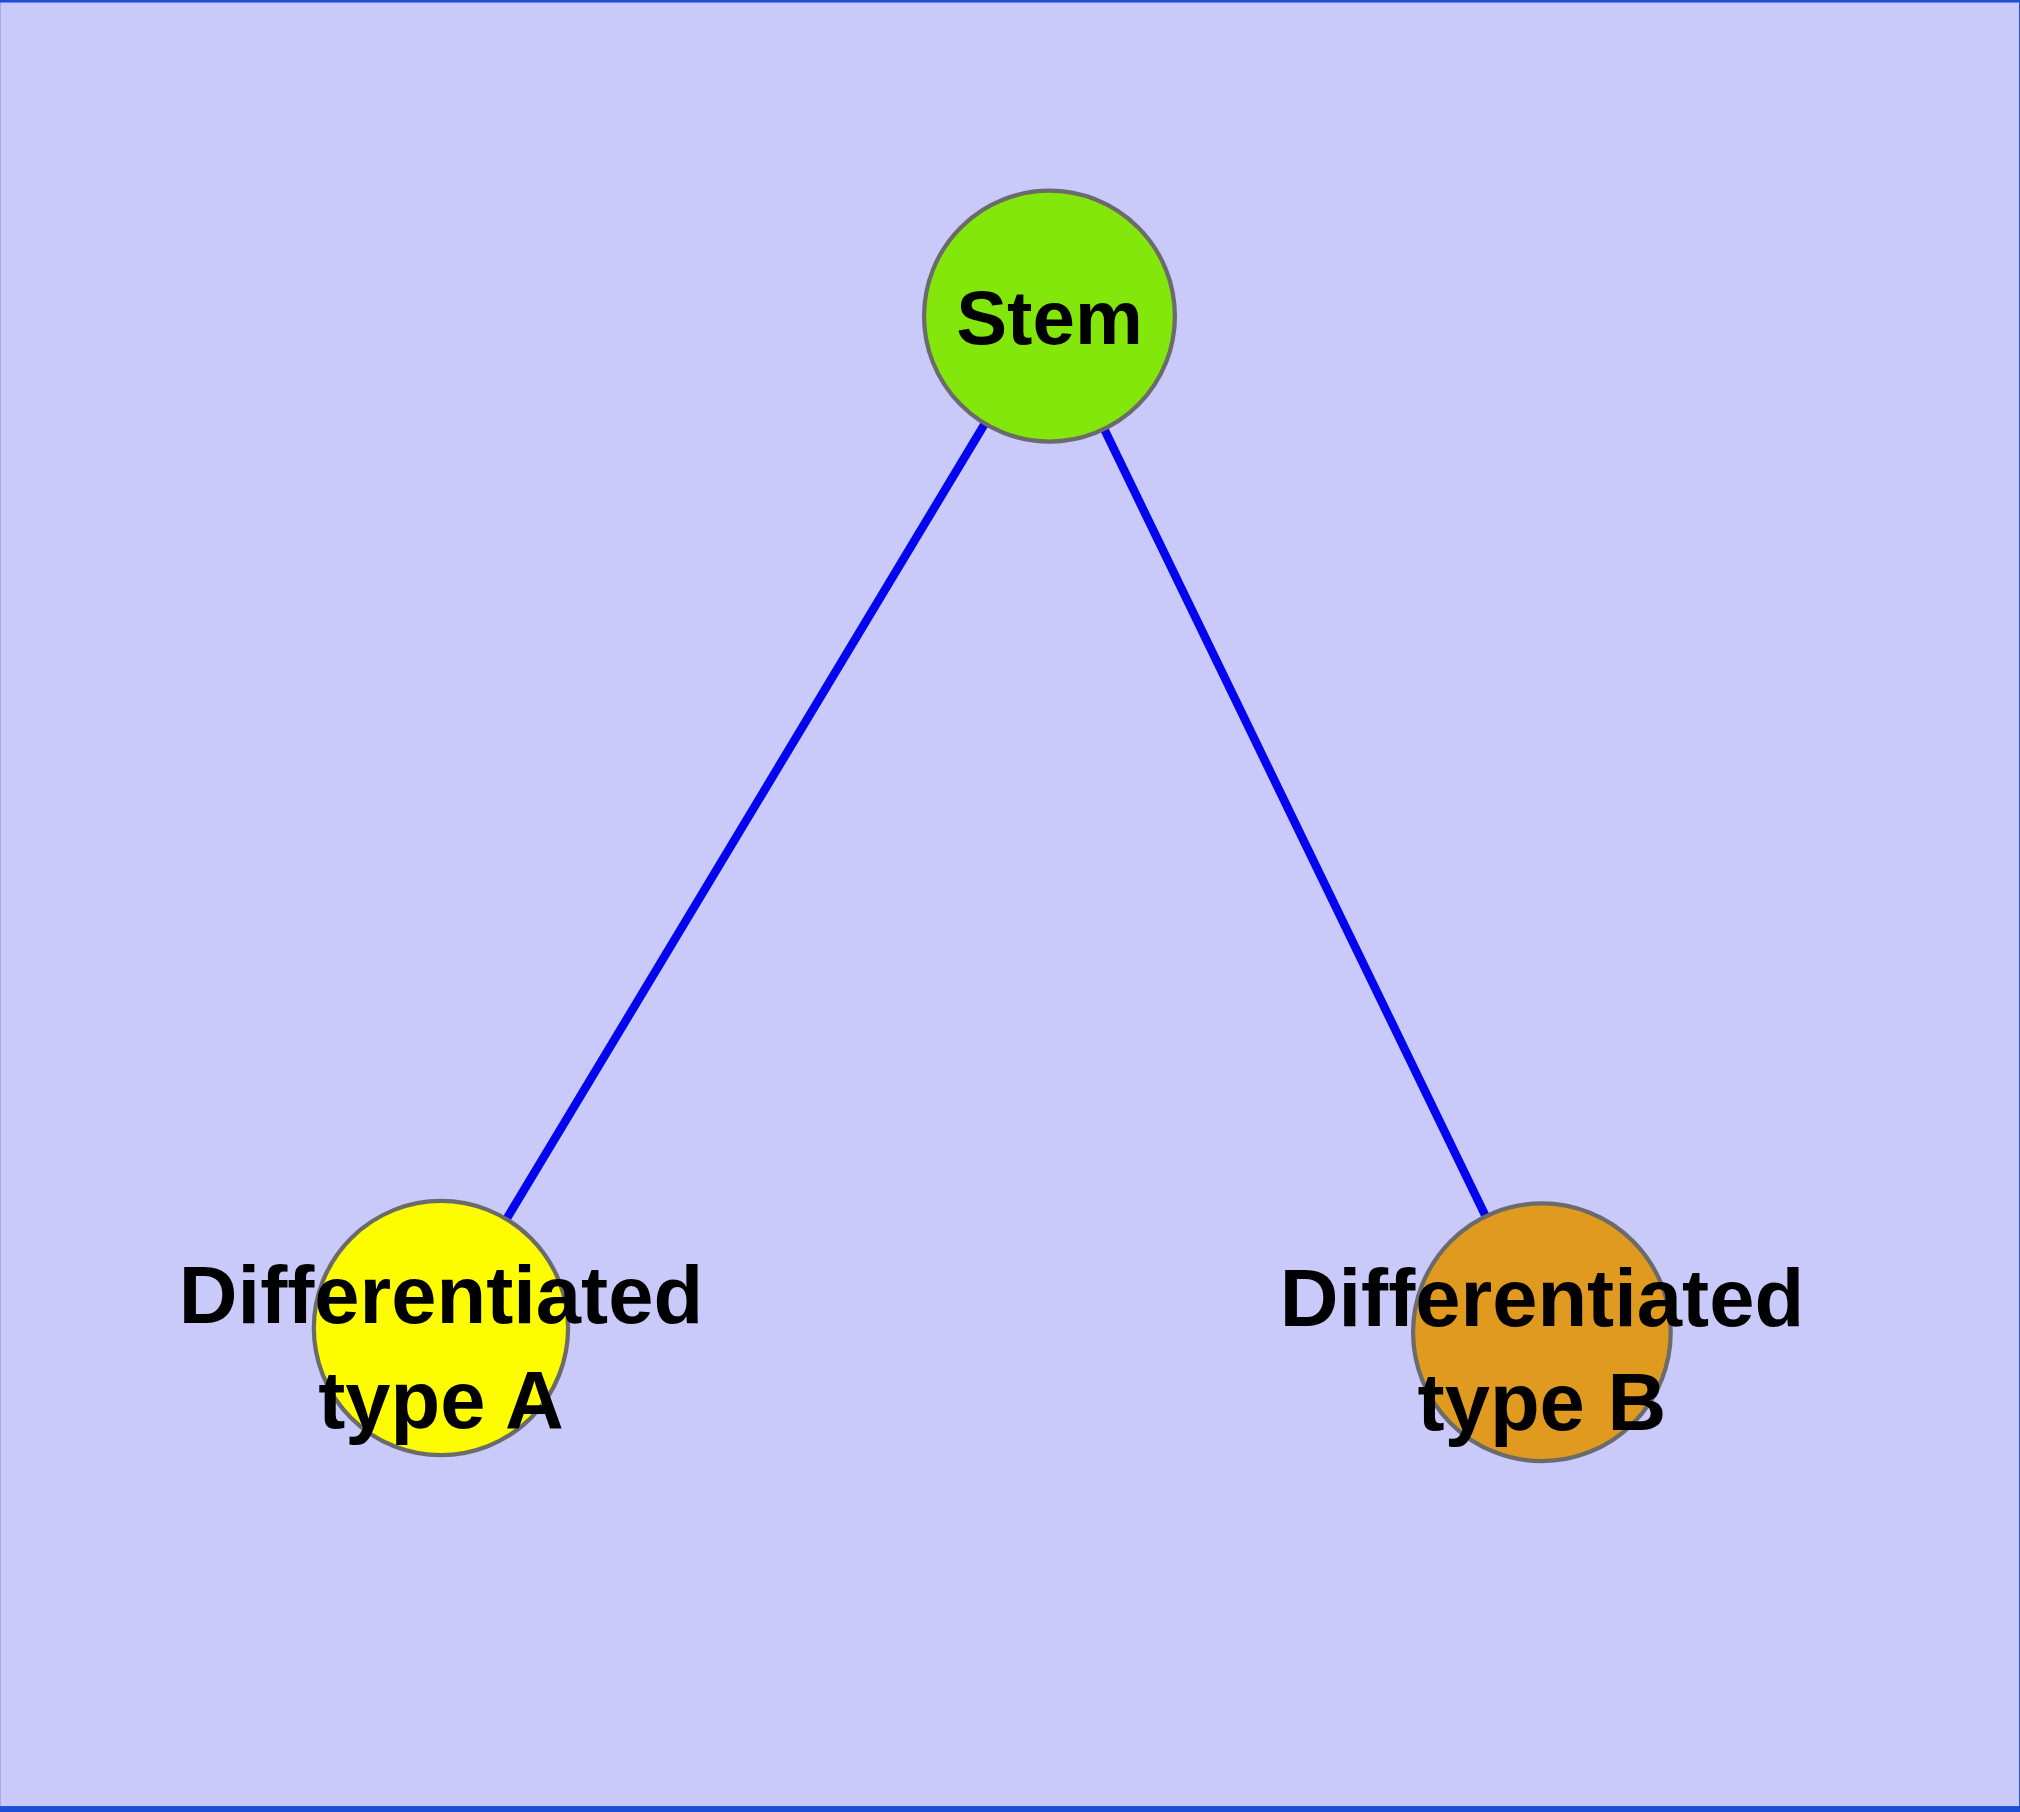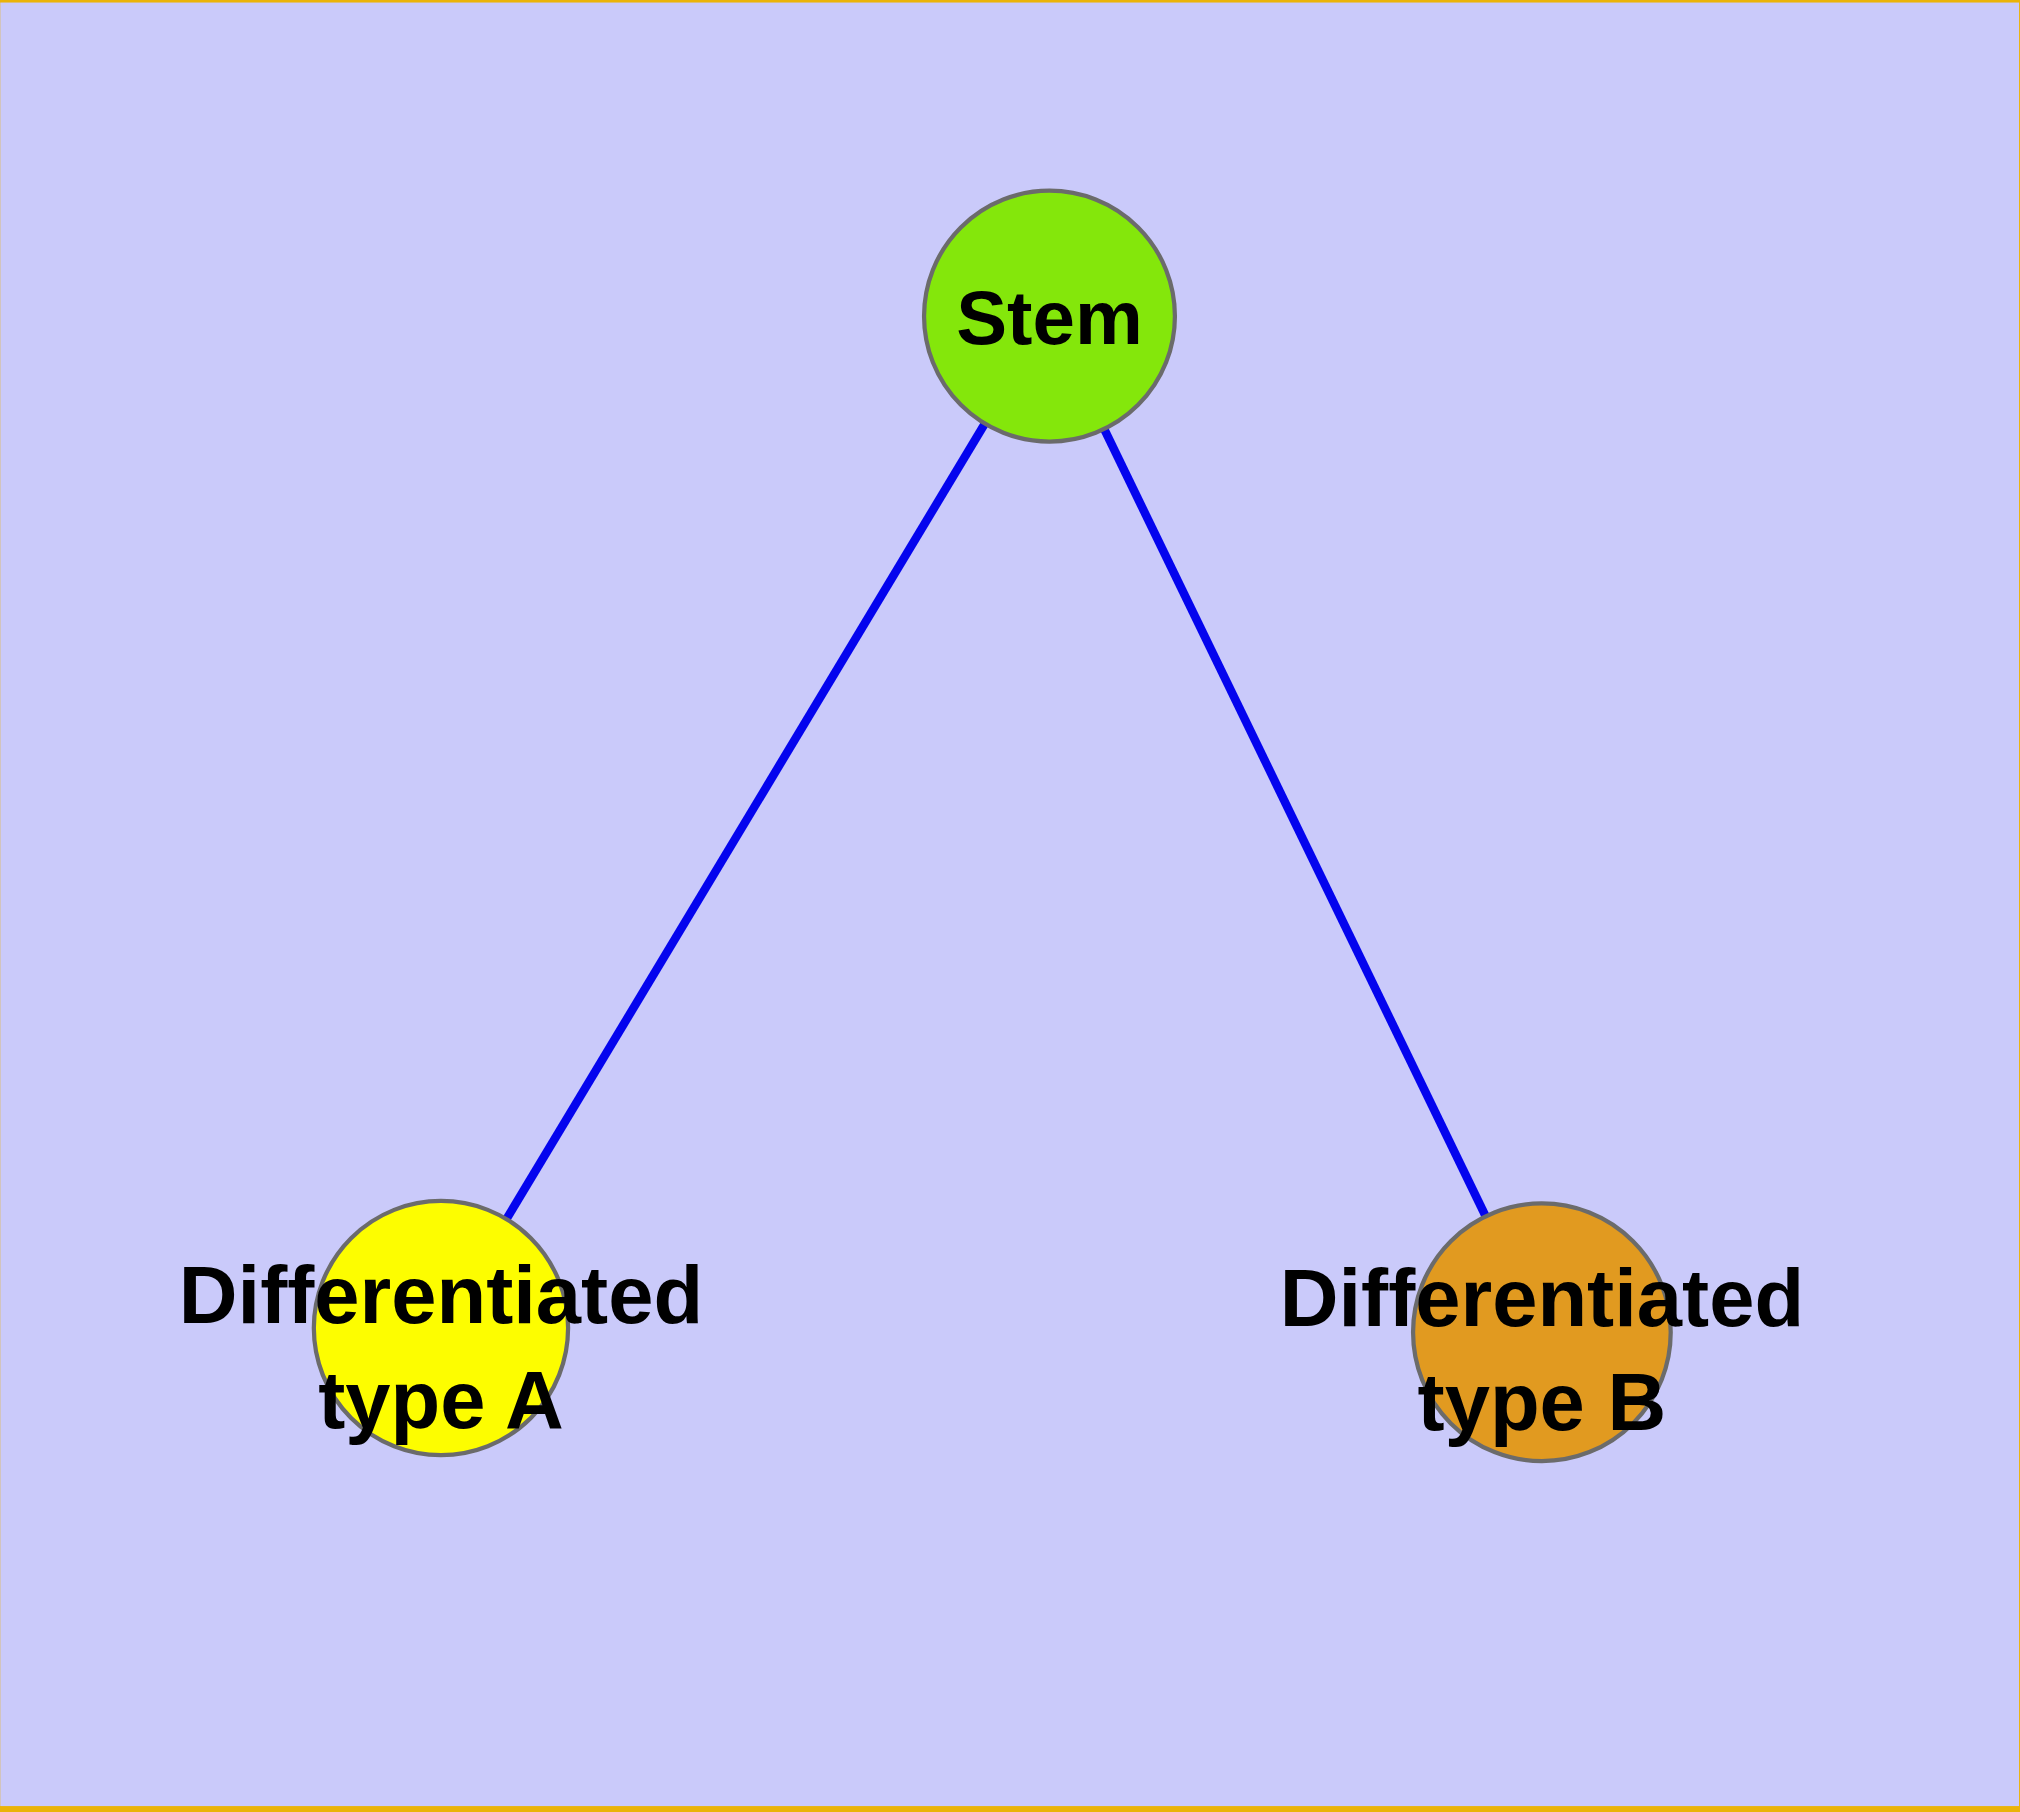--- a/index.html
+++ b/index.html
@@ -4,21 +4,21 @@
 <style>
   html, body {
     margin: 0;
     padding: 0;
     background: #ffffff;
   }
   .stage {
     position: relative;
     width: 2021px;
     height: 1812px;
-    background: #eab308;
+    background: #1d4ed8;
     overflow: hidden;
     font-family: "Liberation Sans", sans-serif;
   }
   .stage svg {
     position: absolute;
     inset: 0;
     display: block;
   }
   .edge {
     stroke-width: 10px;

